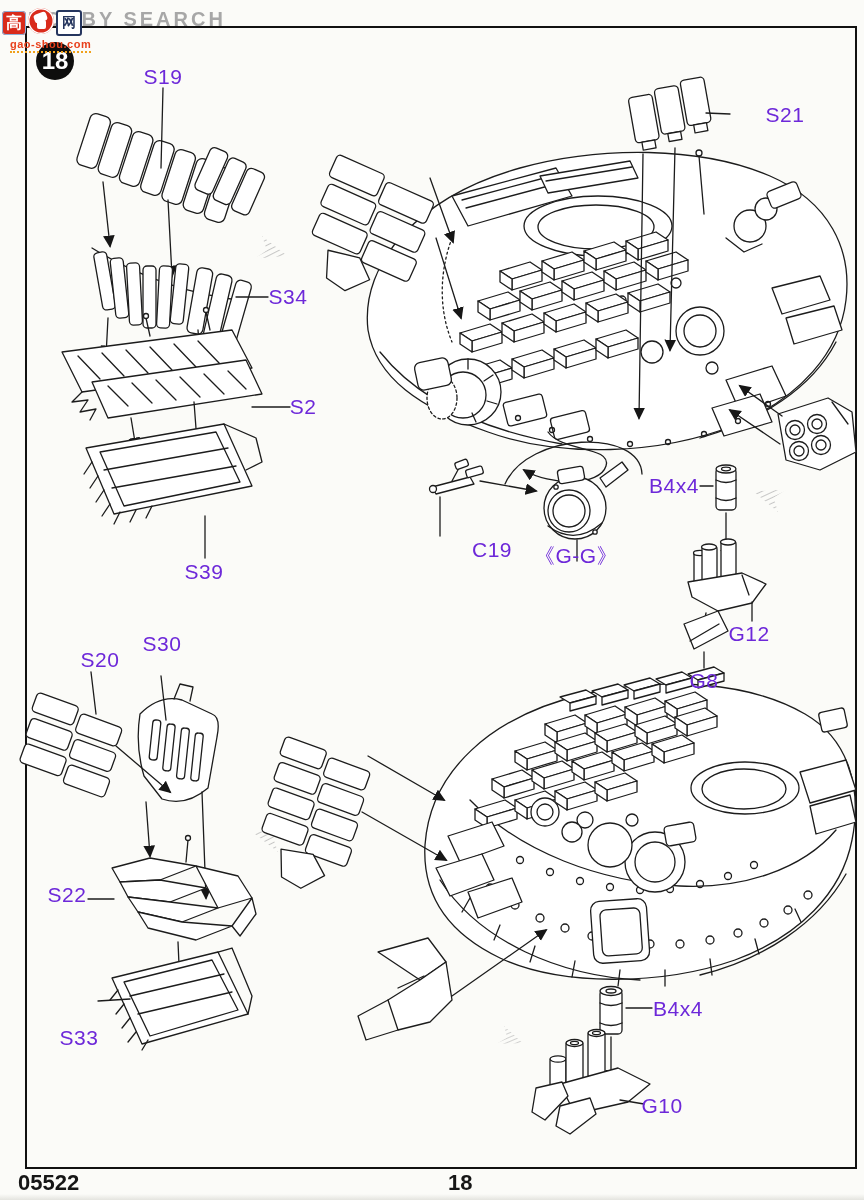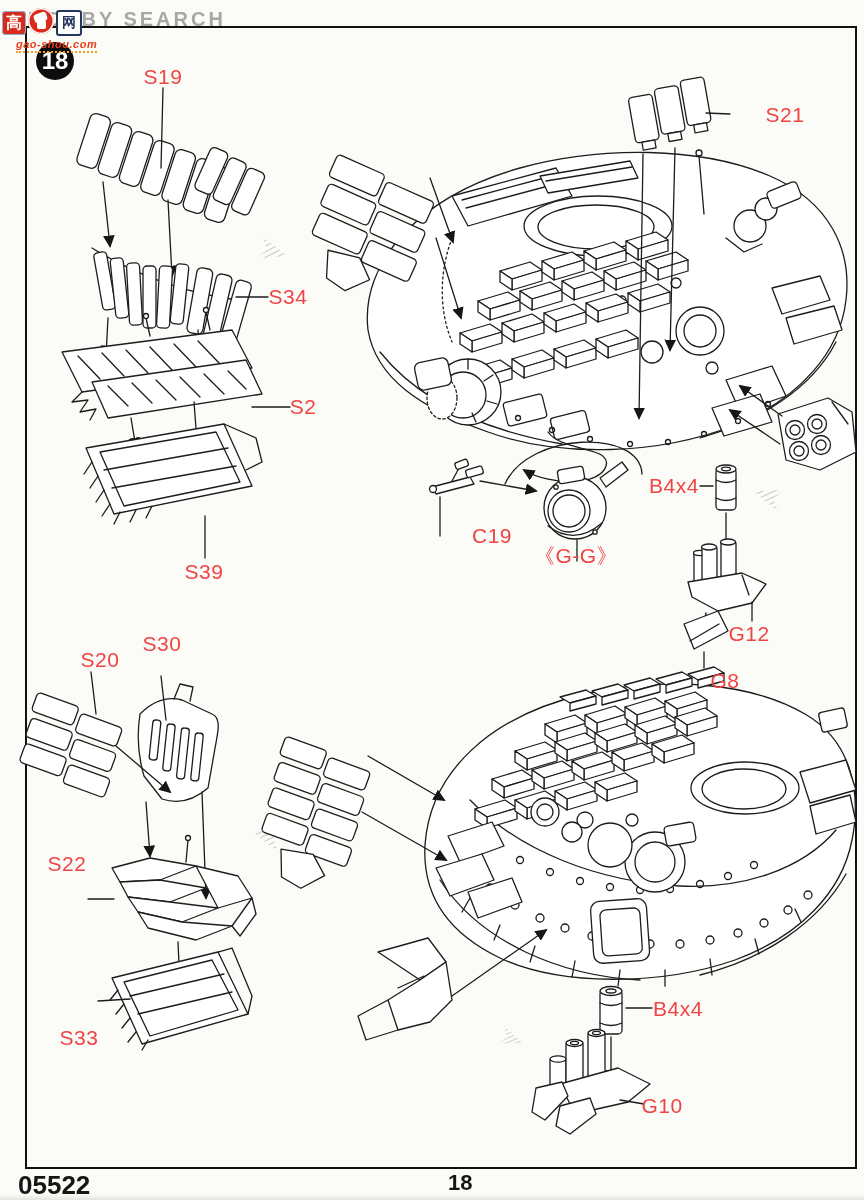--- a/index.html
+++ b/index.html
@@ -29,42 +29,42 @@
     transform:rotate(-20deg);
   }
   .wm-hand::after{
     content:"";position:absolute;left:9px;top:12px;width:9px;height:9px;background:#fff;border-radius:2px;
   }
   .wm-box2{
     width:22px;height:22px;background:#fff;border:2px solid #25355e;border-radius:3px;color:#25355e;
     font-size:14px;font-weight:bold;display:flex;align-items:center;justify-content:center;
   }
   .wm-site{
-    position:absolute;left:16px;top:38px;z-index:4;
-    font-size:11px;font-weight:bold;font-style:italic;color:#e8401c;letter-spacing:0.5px;
+    position:absolute;left:10px;top:38px;z-index:4;
+    font-size:11px;font-weight:bold;color:#e8401c;letter-spacing:0.5px;
     border-bottom:2px dotted #f0a11c;padding-bottom:1px;
   }
   
   .frame{
     position:absolute;left:25px;top:26px;width:828px;height:1139px;
     border:2px solid #111;background:transparent;z-index:1;
   }
   .step-badge{
     position:absolute;left:36px;top:42px;width:38px;height:38px;border-radius:50%;
     background:#0d0d0d;color:#fff;font-size:24px;font-weight:bold;
     display:flex;align-items:center;justify-content:center;z-index:3;
   }
   
   svg.canvas{position:absolute;left:0;top:0;z-index:2;}
   .plabel{
     position:absolute;transform:translate(-50%,-50%);z-index:3;
-    font-size:21px;color:#ef4444;white-space:nowrap;letter-spacing:0.5px;
+    font-size:21px;color:#6d28d9;white-space:nowrap;letter-spacing:0.5px;
   }
   
-  .footer-kit{position:absolute;left:18px;top:1170px;font-size:26px;font-weight:bold;z-index:3;}
+  .footer-kit{position:absolute;left:18px;top:1170px;font-size:22px;font-weight:bold;z-index:3;}
   .footer-page{position:absolute;left:448px;top:1170px;font-size:22px;font-weight:bold;z-index:3;}
   .scan-edge{position:absolute;left:0;bottom:0;width:100%;height:6px;background:linear-gradient(#fbfbf8,#e4e4df);z-index:0;}
 </style>
 </head>
 <body>
 
 <div class="wm-brand">HOBBY SEARCH</div>
 <div class="wm-logo">
   <div class="wm-box1">高</div>
   <div class="wm-hand"></div>
@@ -503,27 +503,27 @@
       <line x1="620" y1="1100" x2="644" y2="1104" fill="none"></line>
     </g>
   </g>
 </svg>
 
 <div class="plabel" style="left:163px;top:77px">S19</div>
 <div class="plabel" style="left:288px;top:297px">S34</div>
 <div class="plabel" style="left:303px;top:407px">S2</div>
 <div class="plabel" style="left:204px;top:572px">S39</div>
 <div class="plabel" style="left:785px;top:115px">S21</div>
-<div class="plabel" style="left:492px;top:536px">C19</div>
+<div class="plabel" style="left:492px;top:550px">C19</div>
 <div class="plabel" style="left:576px;top:556px">《G-G》</div>
 <div class="plabel" style="left:674px;top:486px">B4x4</div>
 <div class="plabel" style="left:749px;top:634px">G12</div>
-<div class="plabel" style="left:725px;top:681px">G8</div>
+<div class="plabel" style="left:704px;top:681px">G8</div>
 <div class="plabel" style="left:100px;top:660px">S20</div>
 <div class="plabel" style="left:162px;top:644px">S30</div>
-<div class="plabel" style="left:67px;top:864px">S22</div>
+<div class="plabel" style="left:67px;top:895px">S22</div>
 <div class="plabel" style="left:79px;top:1038px">S33</div>
 <div class="plabel" style="left:678px;top:1009px">B4x4</div>
 <div class="plabel" style="left:662px;top:1106px">G10</div>
 
 <div class="footer-kit">05522</div>
 <div class="footer-page">18</div>
 <div class="scan-edge"></div>
 
 </body></html>

